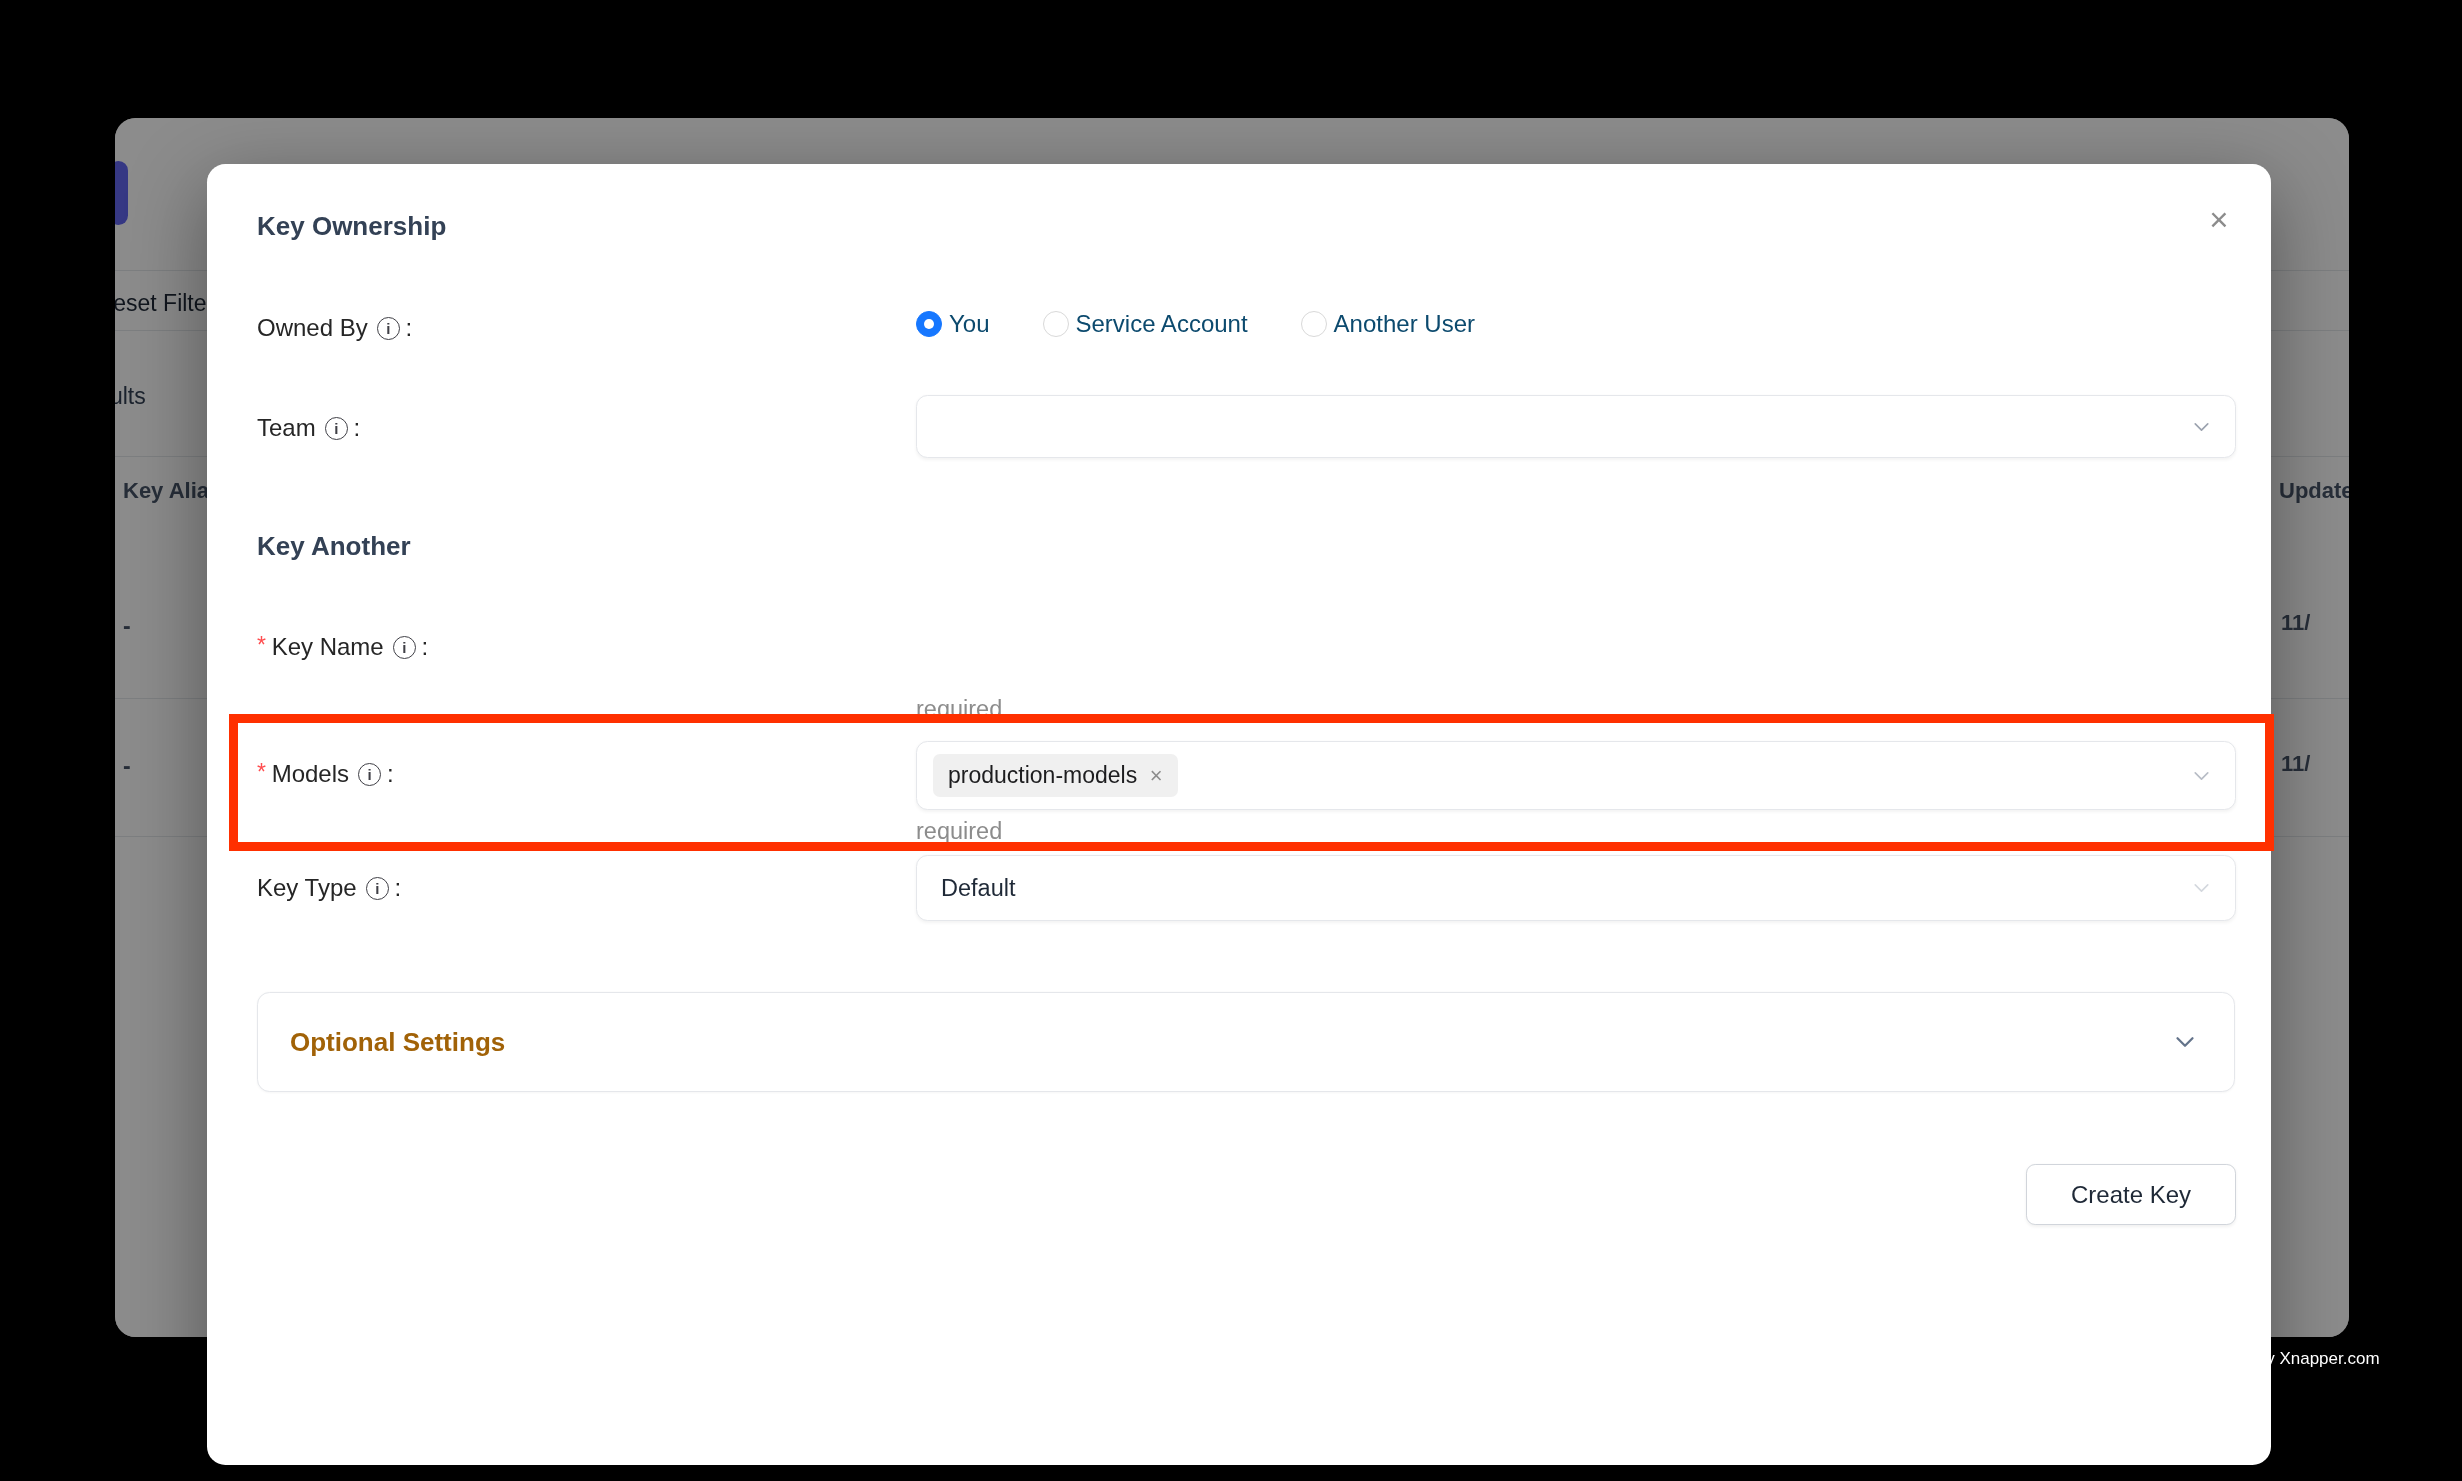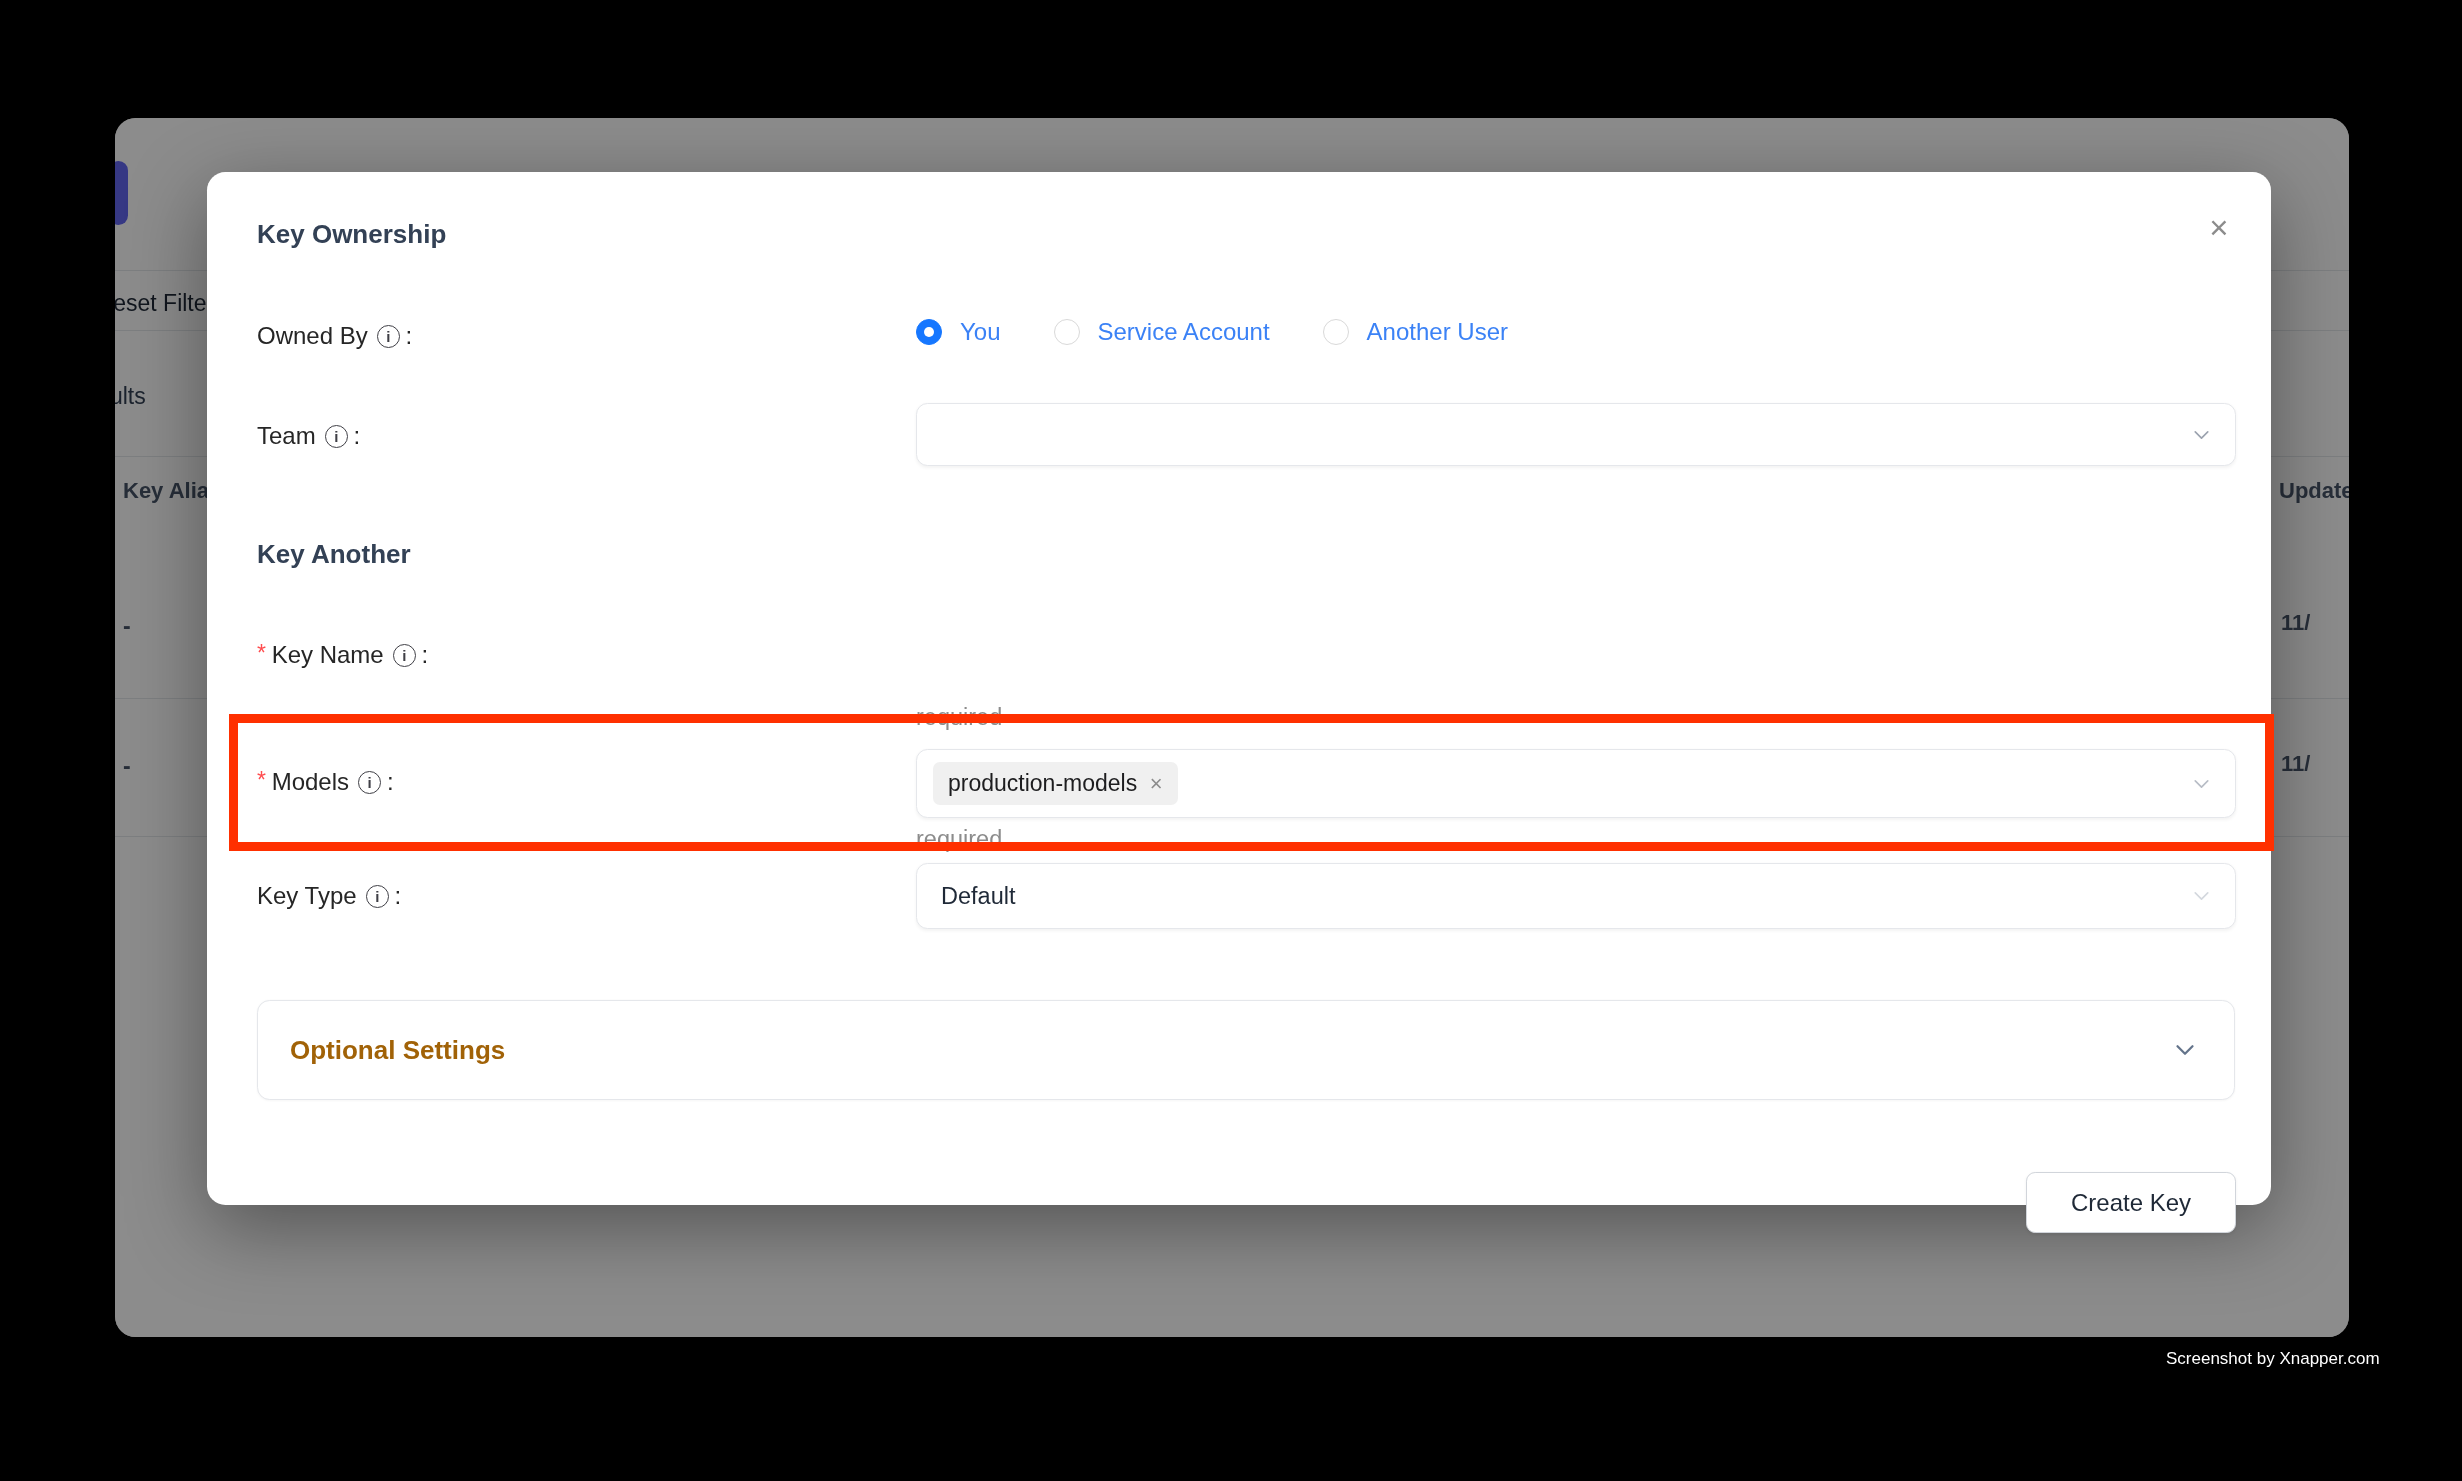--- a/index.html
+++ b/index.html
@@ -11,34 +11,34 @@
   .bg-divider{position:absolute;left:0;right:0;height:1.1px;background:#e4e7ec;}
   .bg-text{position:absolute;white-space:nowrap;color:#1f2937;font-size:23px;}
   .bg-results{color:#334155;font-weight:500;}
   .bg-header{color:#475569;font-weight:700;font-size:22px;}
   .bg-cell{color:#475569;font-weight:600;font-size:23px;}
   .bg-bluebtn{position:absolute;left:-5.7px;top:43px;width:18.4px;height:64px;
               background:#6366f1;border-radius:13.8px;}
   .dim-overlay{position:absolute;left:115px;top:118px;width:2234px;height:1219px;
                background:rgba(0,0,0,0.45);border-radius:20.7px;}
   
-  .modal{position:absolute;left:207px;top:172px;width:2064px;height:1033px;background:#fff;
+  .modal{position:absolute;left:207px;top:164px;width:2064px;height:1301px;background:#fff;
          border-radius:18.4px;box-shadow:0 23px 80px rgba(0,0,0,.4);}
   .modal *{box-sizing:border-box;}
   .m-title{position:absolute;left:50px;font-size:26px;font-weight:600;color:#334155;white-space:nowrap;}
   .close-x{position:absolute;left:1986px;top:30px;width:52px;height:52px;display:flex;
            align-items:center;justify-content:center;font-size:33px;color:#8c8c8c;cursor:pointer;}
   .f-label{position:absolute;left:50px;font-size:24px;color:#262626;white-space:nowrap;
            display:flex;align-items:center;}
   .req-star{color:#ff4d4f;font-size:23px;margin-right:5.7px;transform:translateY(-2.3px);}
   .info-i{display:inline-flex;align-items:center;justify-content:center;width:23px;height:23px;
           border:1.7px solid #3f3f46;border-radius:50%;font-size:15px;font-weight:600;color:#3f3f46;
           margin:0 5.7px 0 9.2px;}
   .radio-row{position:absolute;left:709px;top:146px;display:flex;align-items:center;column-gap:53px;}
-  .radio-opt{display:flex;align-items:center;column-gap:18px;font-size:24px;color:#3b82f6;cursor:pointer;}
+  .radio-opt{display:flex;align-items:center;column-gap:7px;font-size:24px;color:#0c4a6e;cursor:pointer;}
   .radio-dot{width:26px;height:26px;border-radius:50%;border:1.7px solid #d9d9d9;background:#fff;
              display:flex;align-items:center;justify-content:center;}
   .radio-opt.selected .radio-dot{background:#1677ff;border-color:#1677ff;}
   .radio-opt.selected .radio-dot::after{content:"";width:9.8px;height:9.8px;border-radius:50%;background:#fff;}
   .ctl{position:absolute;left:709px;width:1320px;background:#fff;border:1.1px solid #e5e7eb;
        border-radius:11.5px;box-shadow:0 1.1px 3.4px rgba(0,0,0,.05);display:flex;align-items:center;}
   .ctl input{border:none;outline:none;background:transparent;width:100%;
              font-family:"Liberation Sans",sans-serif;}
   .team-select{top:231px;height:63px;padding:0 23px;}
   .team-select input{font-size:23.5px;color:#374151;}

